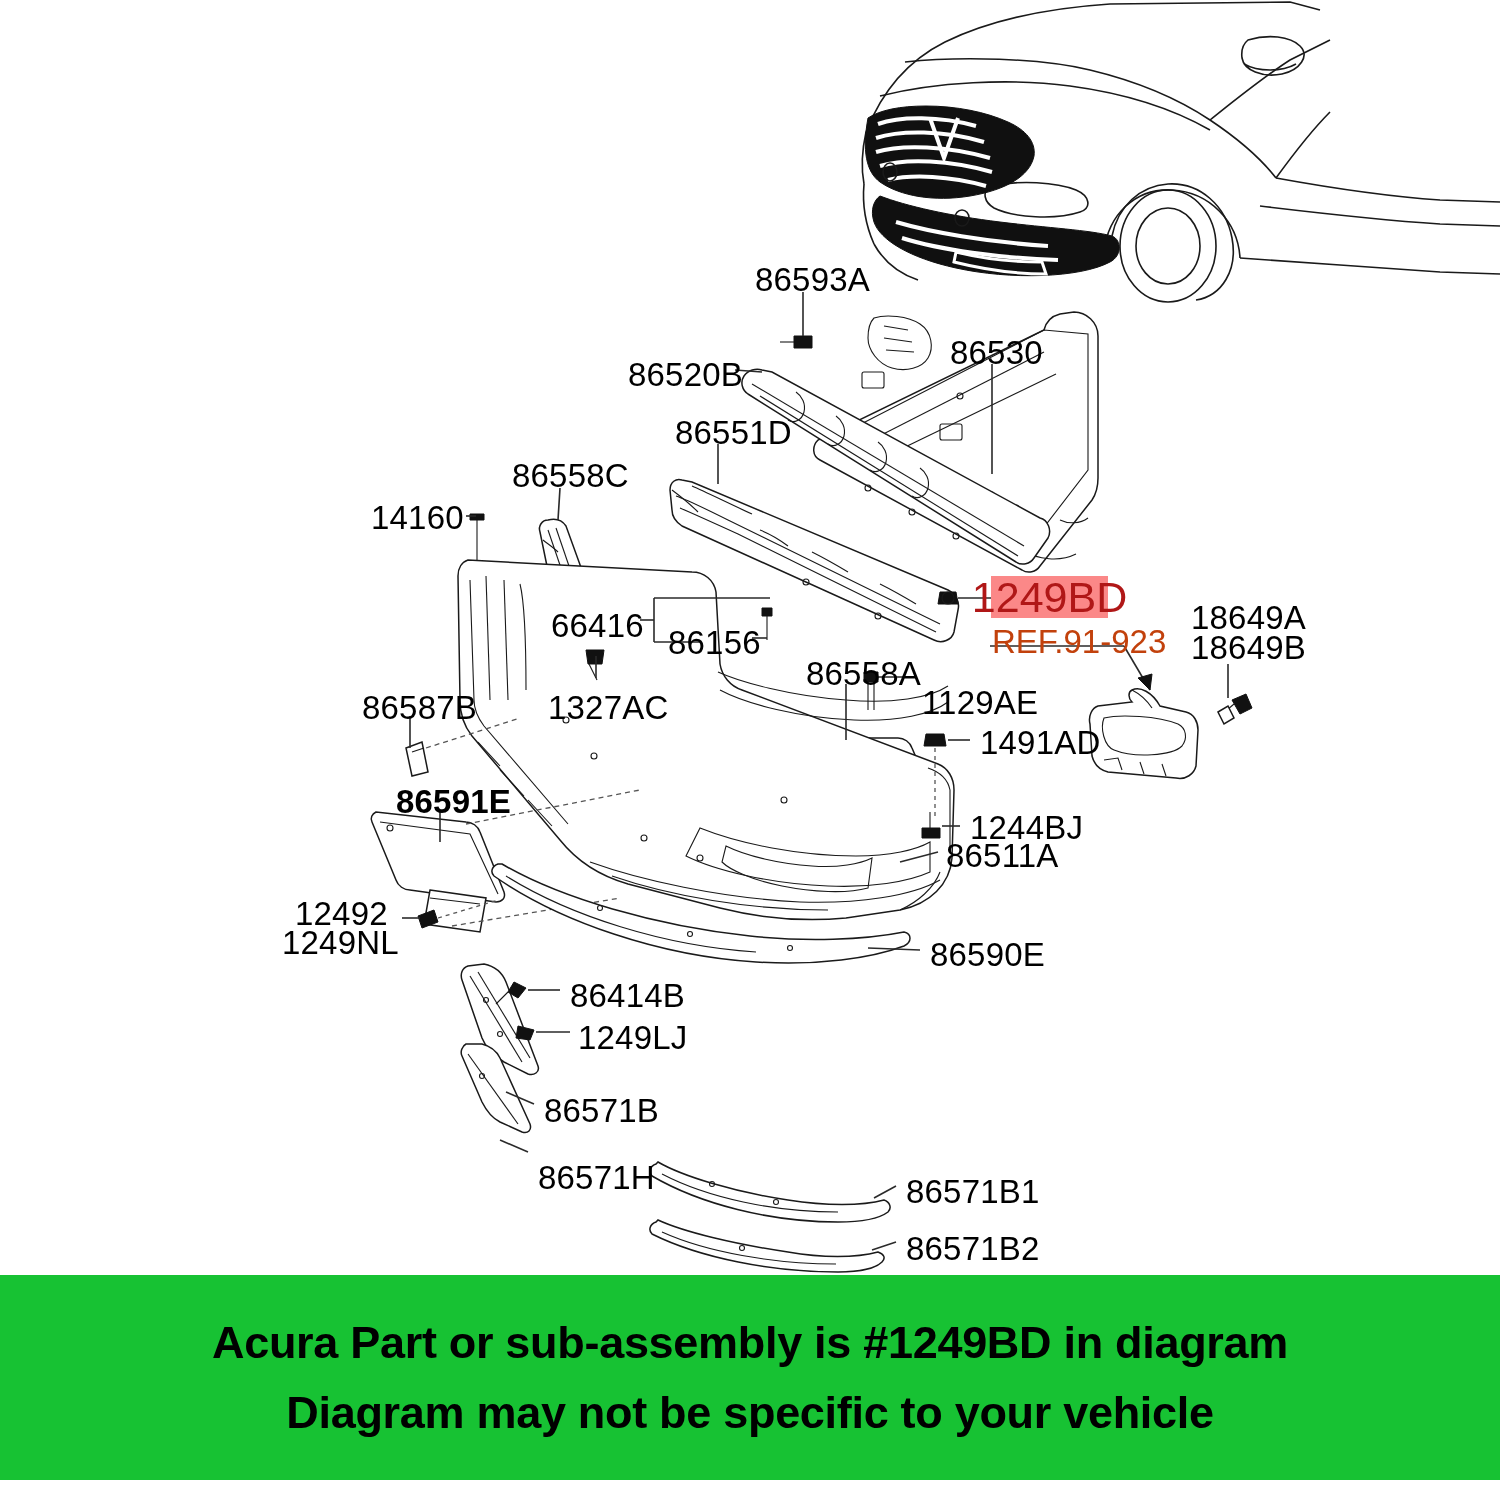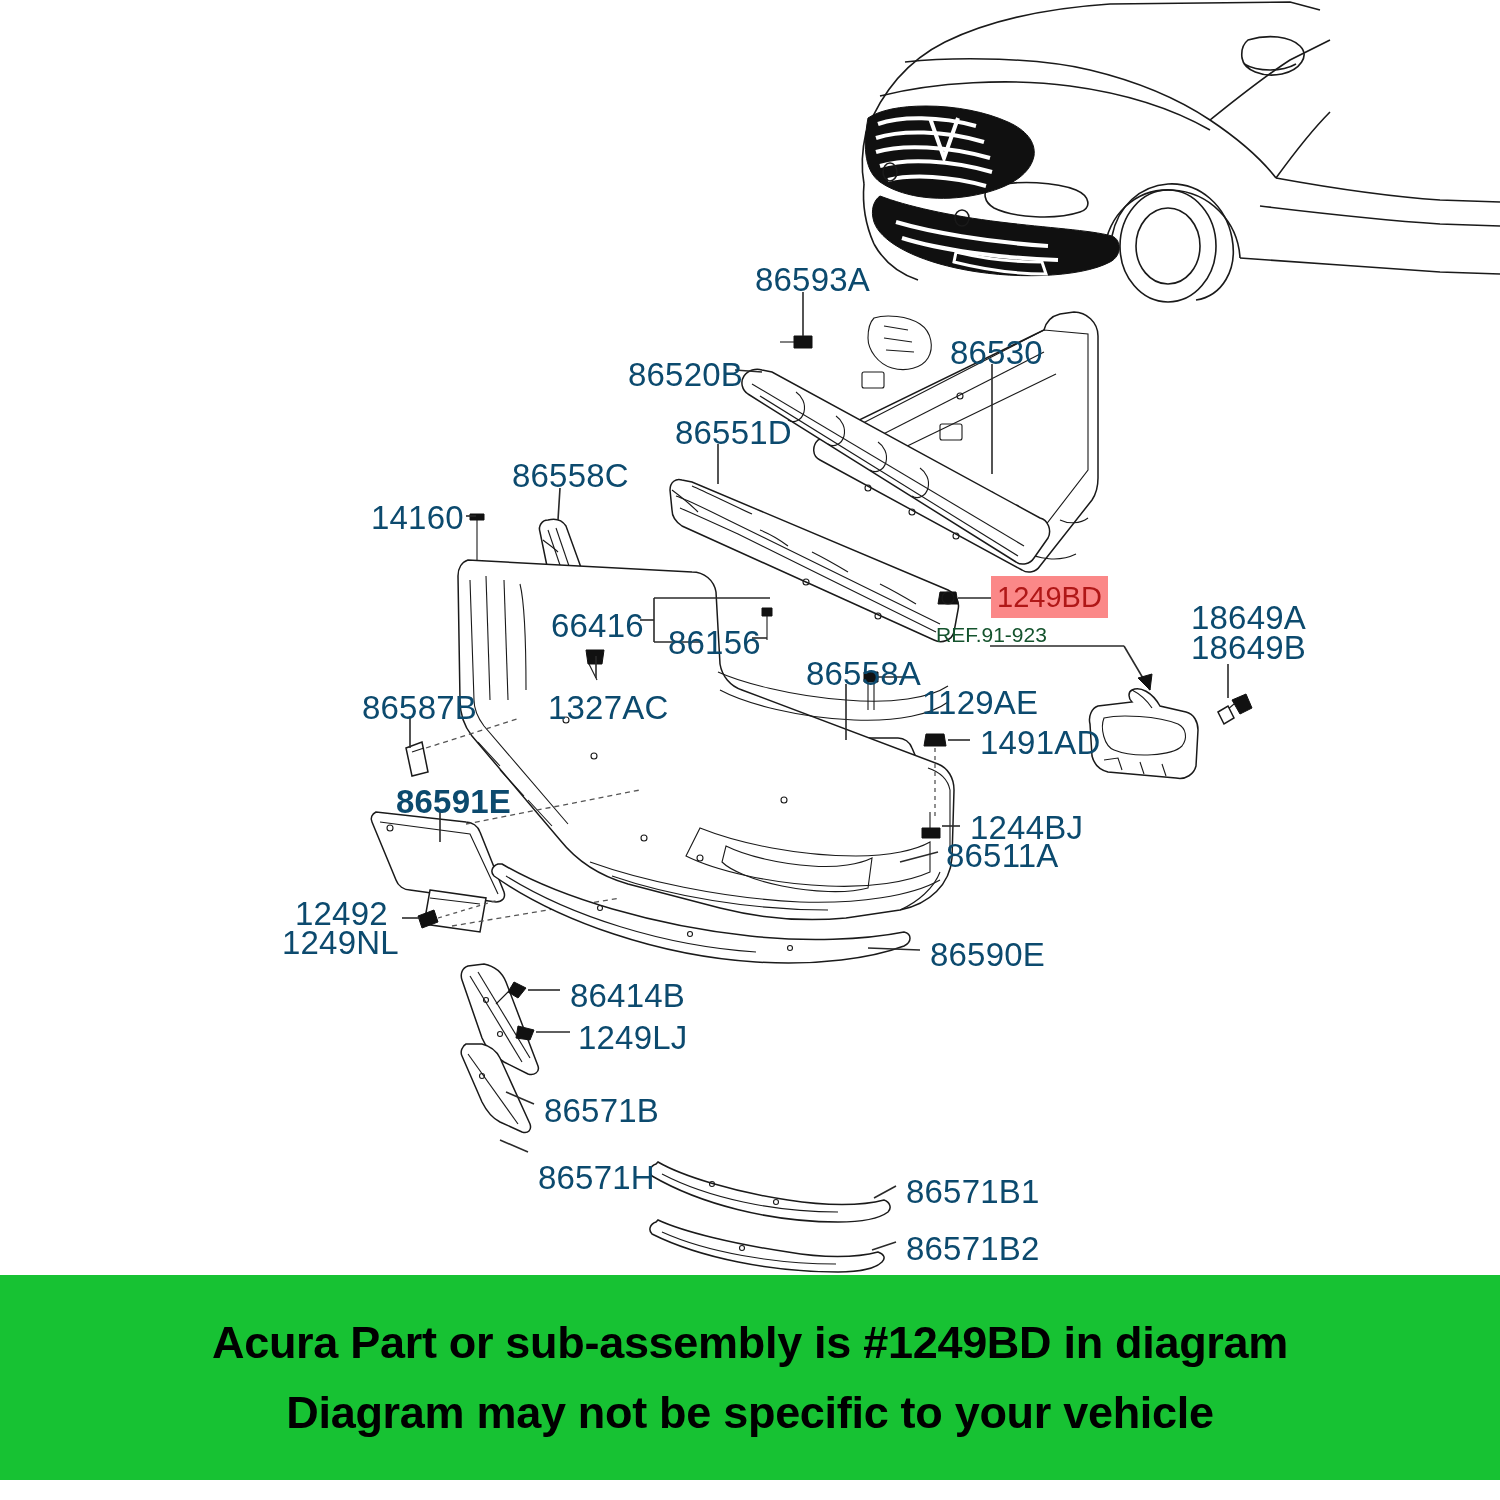--- a/index.html
+++ b/index.html
@@ -25,48 +25,48 @@
   #diagram-svg {
     position: absolute;
     left: 0; top: 0;
     width: 1500px;
     height: 1275px;
   }
   .lbl {
     position: absolute;
     font-family: "Liberation Sans", sans-serif;
     font-size: 33px;
-    color: #0c4a6e;
+    color: #000000;
     white-space: nowrap;
     letter-spacing: 0.2px;
     line-height: 1.08;
   }
   #highlight-box {
     position: absolute;
     left: 991px;
     top: 576px;
     width: 117px;
     height: 42px;
     background: #fb8888;
     display: flex;
     align-items: center;
     justify-content: center;
   }
   #highlight-label {
     font-family: "Liberation Sans", sans-serif;
-    font-size: 29px;
+    font-size: 43px;
     color: #b01717;
     white-space: nowrap;
   }
   #ref-label {
     position: absolute;
-    left: 936px;
+    left: 992px;
     top: 623px;
-    font-size: 21px;
-    color: #14532d;
+    font-size: 33px;
+    color: #c2410c;
     white-space: nowrap;
   }
   #banner {
     position: absolute;
     left: 0;
     top: 1275px;
     width: 1500px;
     height: 205px;
     background: #17c233;
     display: flex;

